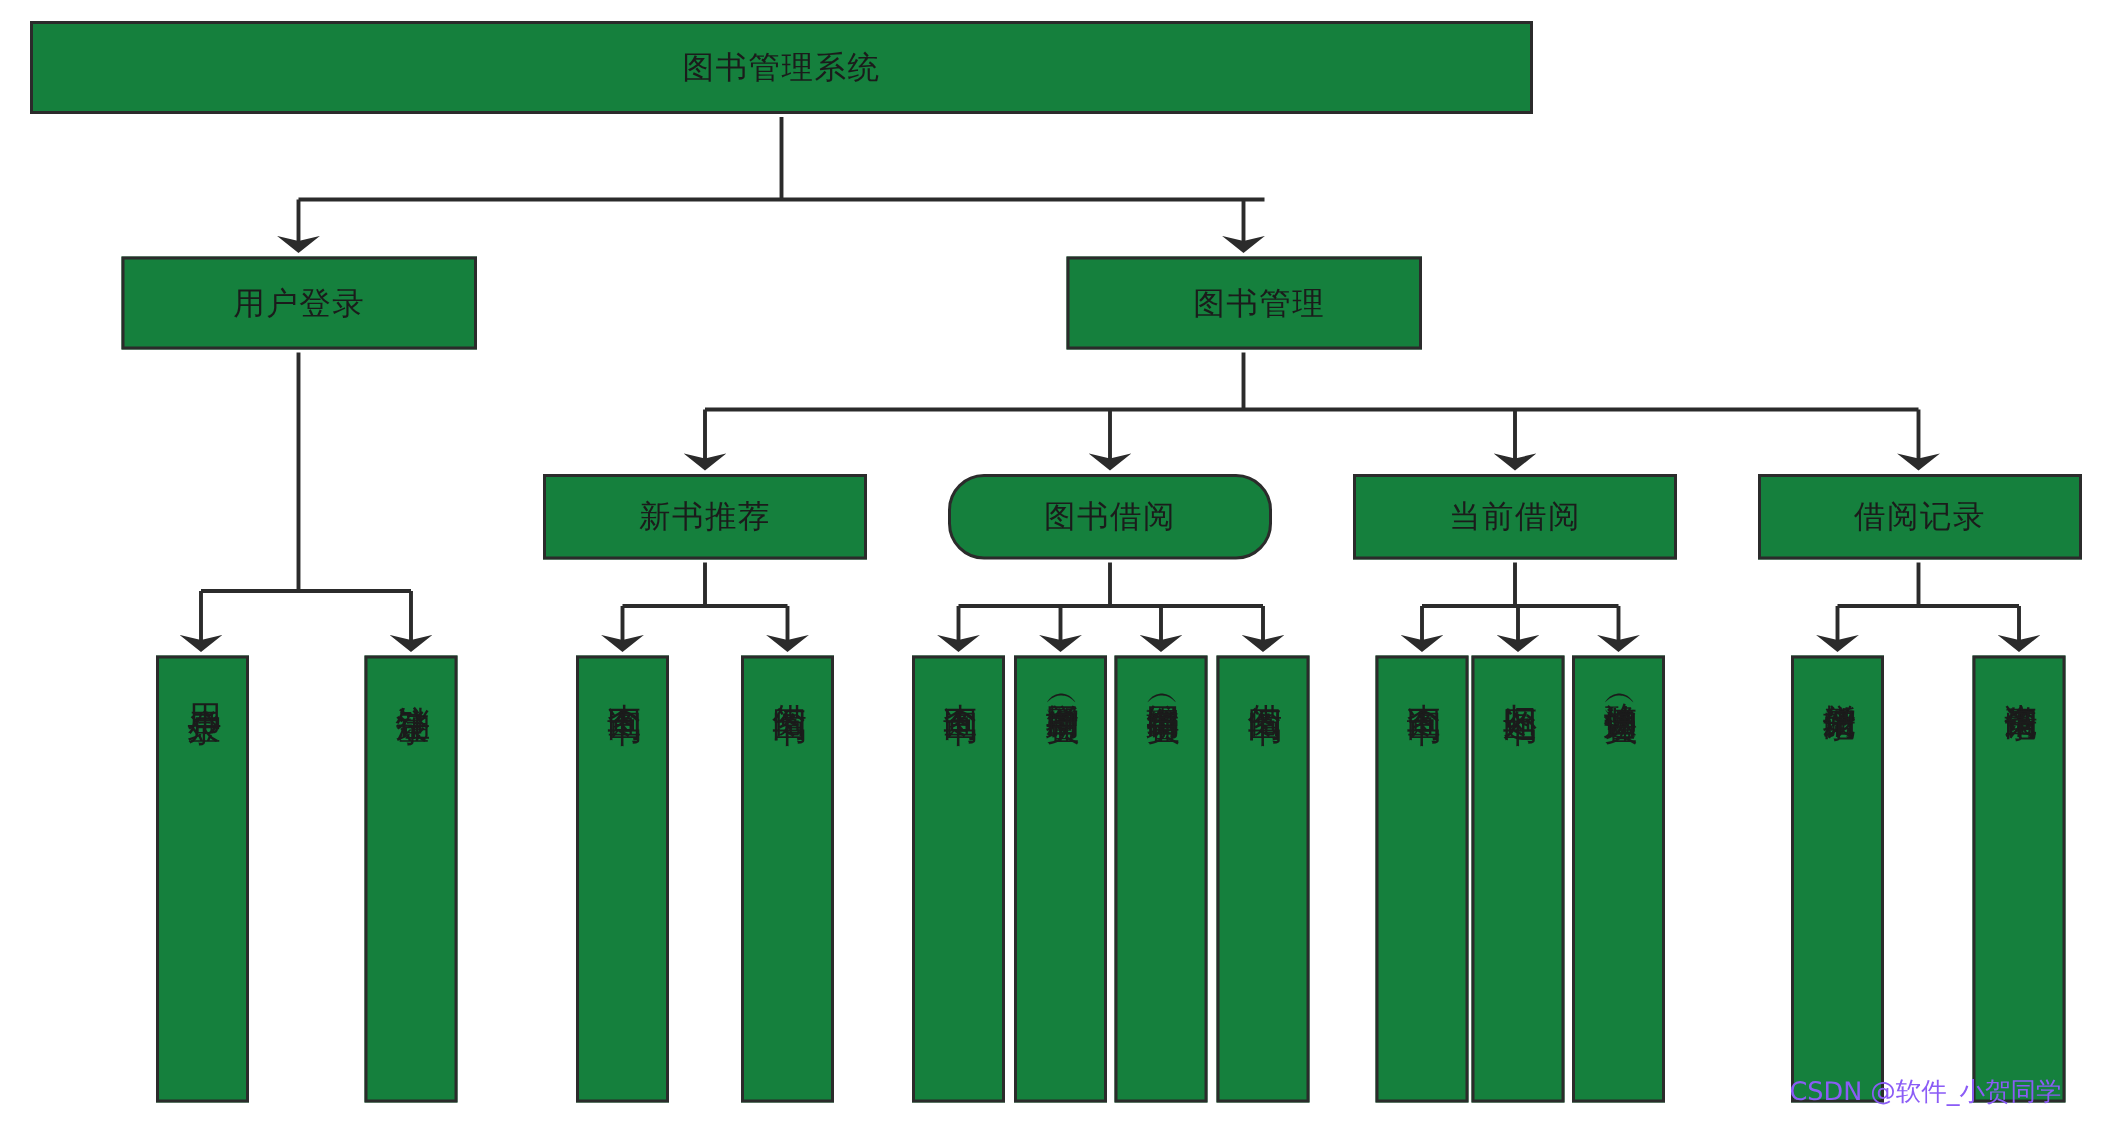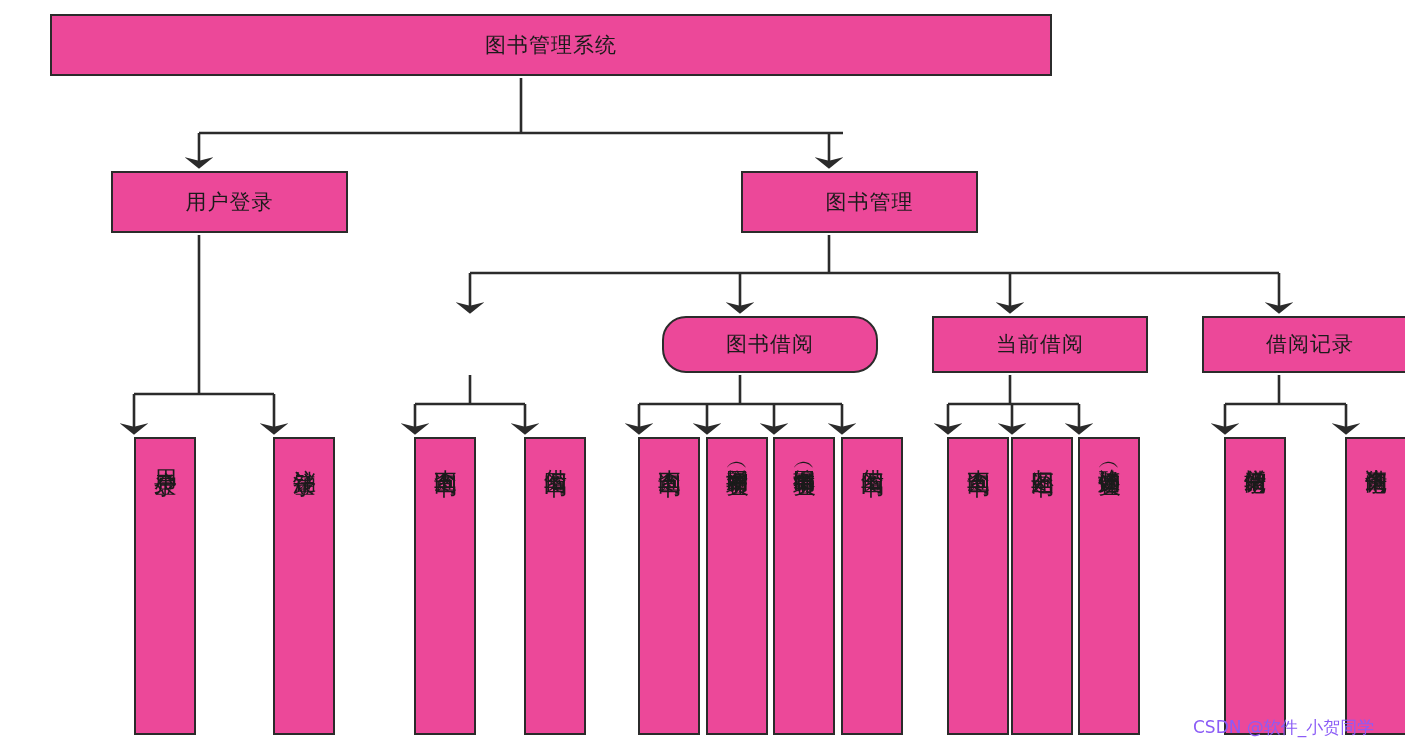--- a/index.html
+++ b/index.html
@@ -19,27 +19,26 @@
     position: absolute;
     left: 0;
     top: 0;
     width: 1405px;
     height: 747px;
     pointer-events: none;
   }
   .node {
     position: absolute;
     box-sizing: border-box;
-    background: #ec4899;
+    background: #15803d;
     border: 2.5px solid #2b2b2b;
     display: flex;
     align-items: center;
     justify-content: center;
     color: #1b1b1b;
-    margin-left: 30px;
   }
   .node .label {
     white-space: nowrap;
     letter-spacing: 1px;
   }
   .node.horiz .label {
     font-size: 21px;
     line-height: 1;
   }
   .node.vert {
@@ -128,20 +127,23 @@
     <span class="label">图书管理系统</span>
   </div>
 
   <div class="node horiz" style="left:81px; top:171px; width:237px; height:62px;">
     <span class="label">用户登录</span>
   </div>
   <div class="node horiz" style="left:711px; top:171px; width:237px; height:62px;padding-left:20px;">
     <span class="label">图书管理</span>
   </div>
 
+  <div class="node horiz" style="left:362px; top:316px; width:216px; height:57px;">
+    <span class="label">新书推荐</span>
+  </div>
   <div class="node horiz" style="left:632px; top:316px; width:216px; height:57px;border-radius:24px;">
     <span class="label">图书借阅</span>
   </div>
   <div class="node horiz" style="left:1172px; top:316px; width:216px; height:57px;">
     <span class="label">借阅记录</span>
   </div>
   <div class="node horiz" style="left:902px; top:316px; width:216px; height:57px;">
     <span class="label">当前借阅</span>
   </div>
 

